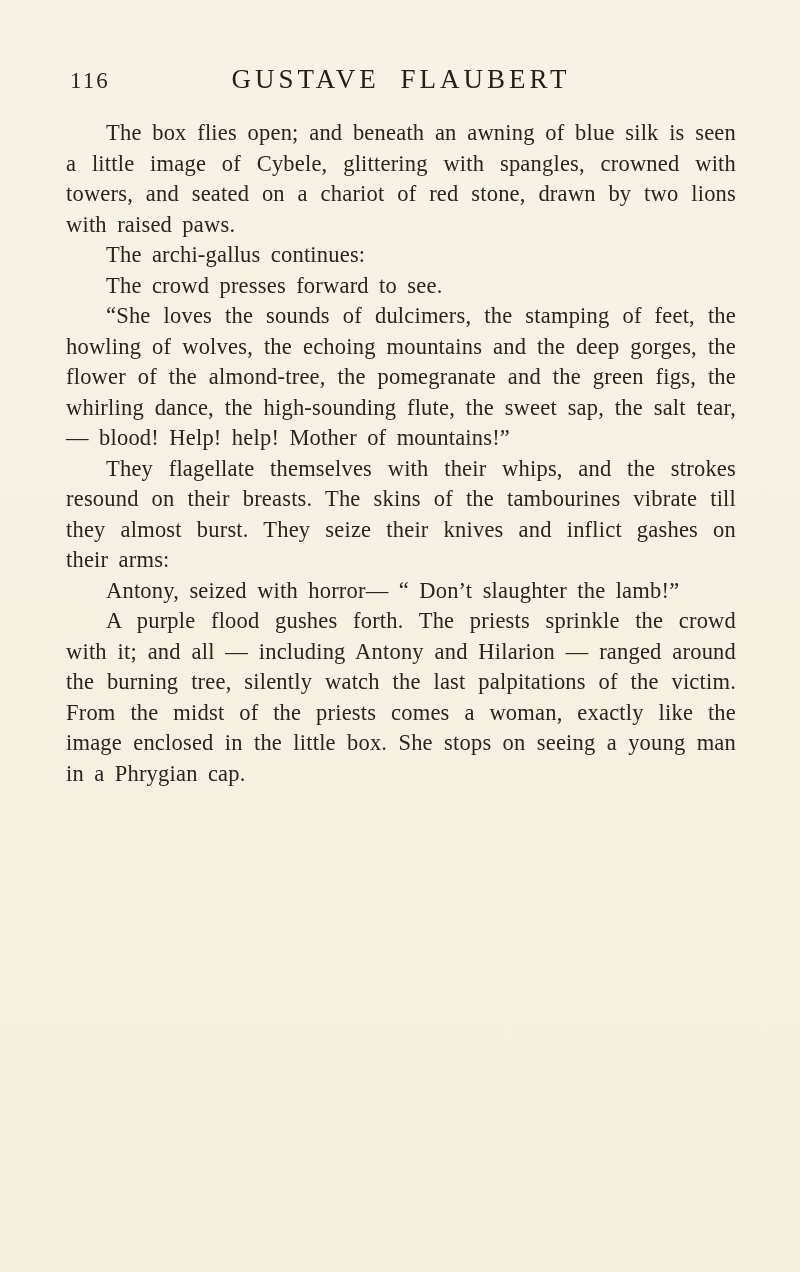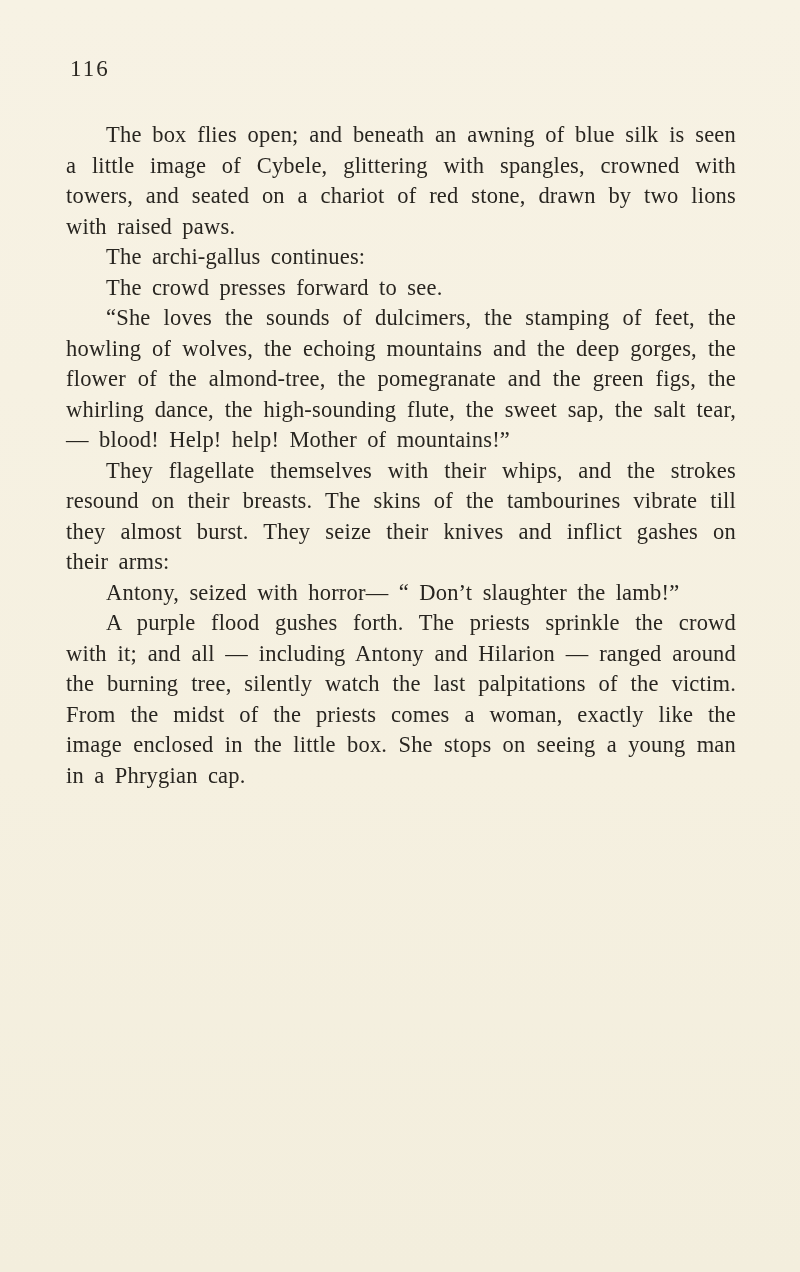--- a/index.html
+++ b/index.html
@@ -17,59 +17,61 @@
     padding: 56px 64px 40px 66px;
     overflow: hidden;
     font-family: "Liberation Serif", "DejaVu Serif", serif;
     color: #292620;
   }
   .header {
     display: grid;
     grid-template-columns: 1fr auto 1fr;
     align-items: baseline;
     padding: 0 4px;
+    margin-top: 8px;
   }
   .page-number {
     font-size: 23px;
     letter-spacing: 2px;
     justify-self: start;
     color: #2b2822;
   }
   .running-title {
     justify-self: center;
     font-size: 27px;
     letter-spacing: 4px;
     word-spacing: 10px;
     color: #24211b;
   }
   .header .spacer {
     justify-self: end;
   }
   .body-text {
-    margin-top: 38px;
+    margin-top: 23px;
   }
   .body-text p {
     margin: 0;
     text-indent: 40px;
     text-align: justify;
     font-size: 22.5px;
     line-height: 30.5px;
     word-spacing: 4.5px;
     letter-spacing: 0.2px;
     color: #282520;
   }
   .italic {
   }
 </style>
 </head>
 <body>
 
 <div class="page">
   <div class="header">
     <span class="page-number">116</span>
+    <span class="running-title">GUSTAVE FLAUBERT</span>
     <span class="spacer"></span>
   </div>
   <div class="body-text">
       <p><span>The box flies open; and beneath an awning of blue silk is seen a little image of Cybele, glittering with spangles, crowned with towers, and seated on a chariot of red stone, drawn by two lions with raised paws.</span></p>
       <p><span>The archi-gallus continues:</span></p>
       <p><span>The crowd presses forward to see.</span></p>
       <p><span>“She loves the sounds of dulcimers, the stamping of feet, the howling of wolves, the echoing mountains and the deep gorges, the flower of the almond-tree, the pomegranate and the green figs, the whirling dance, the high-sounding flute, the sweet sap, the salt tear,— blood!  Help! help!  Mother of mountains!”</span></p>
       <p><span>They flagellate themselves with their whips, and the strokes resound on their breasts.  The skins of the tambourines vibrate till they almost burst.  They seize their knives and inflict gashes on their arms:</span></p>
       <p><span class="italic">Antony,</span><span> seized with horror— “ Don’t slaughter the lamb!”</span></p>
       <p><span>A purple flood gushes forth.  The priests sprinkle the crowd with it; and all — including Antony and Hilarion — ranged around the burning tree, silently watch the last palpitations of the victim.  From the midst of the priests comes a woman, exactly like the image enclosed in the little box.  She stops on seeing a young man in a Phrygian cap.</span></p>

